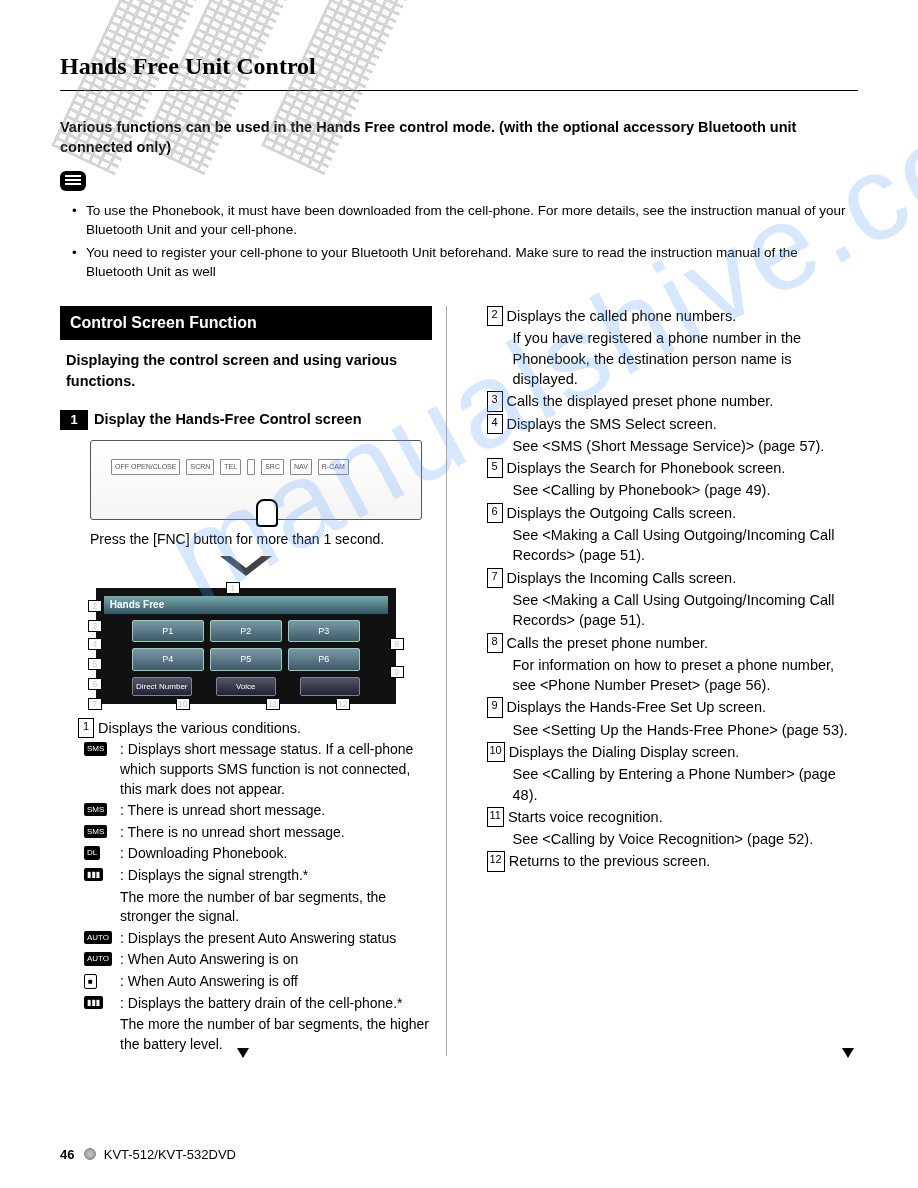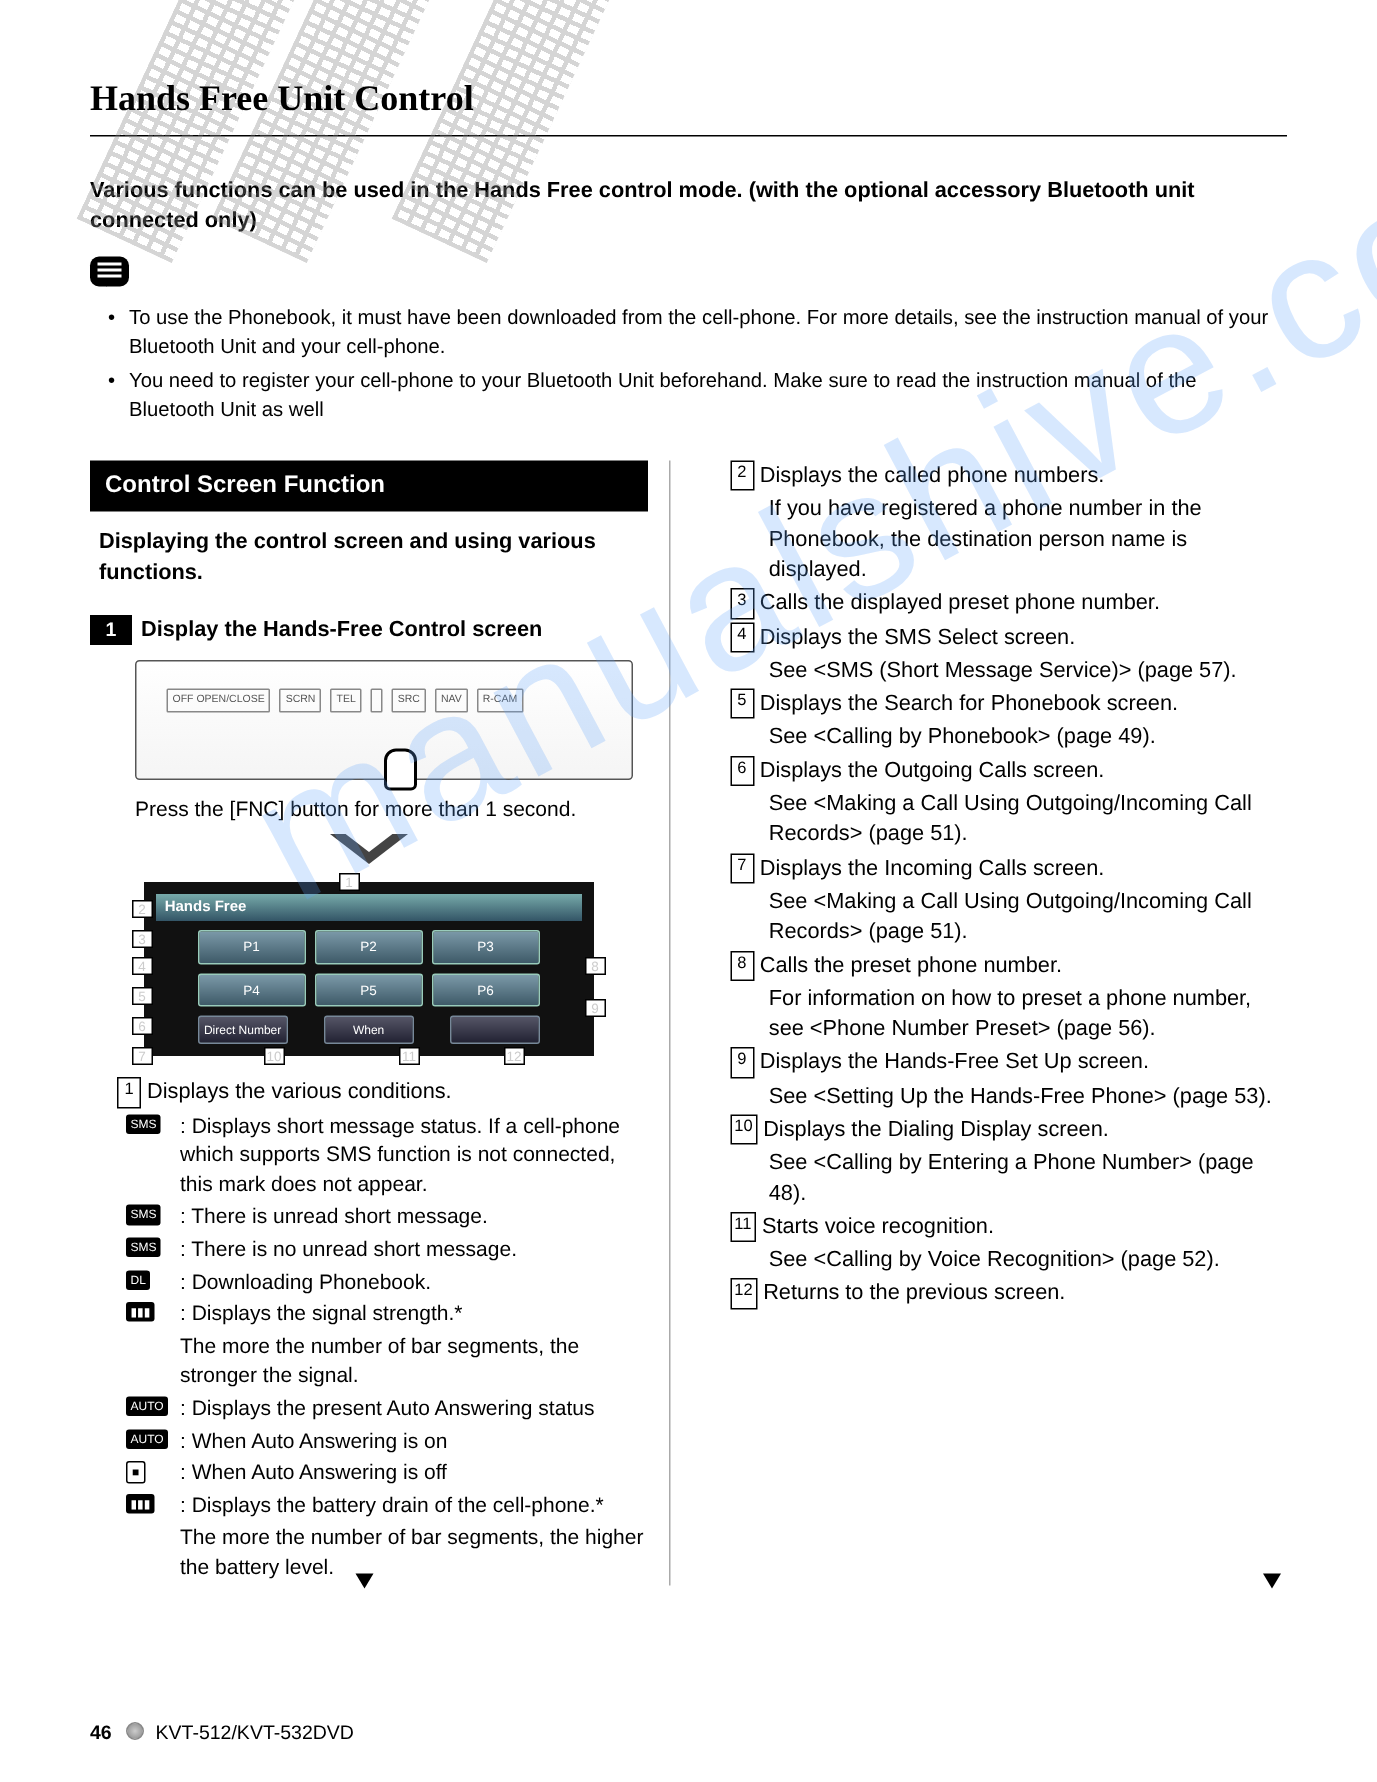--- a/index.html
+++ b/index.html
@@ -352,21 +352,21 @@
       <div class="presets">
         <div>P1</div>
         <div>P2</div>
         <div>P3</div>
         <div>P4</div>
         <div>P5</div>
         <div>P6</div>
       </div>
       <div class="bottom">
         <div>Direct Number</div>
-        <div>When</div>
+        <div>Voice</div>
         <div></div>
       </div>
     </div>
 
     <div class="desc-list">
       <div class="desc-item">
         <span class="numbox">1</span>
         <span class="txt">Displays the various conditions.</span>
       </div>
       <div id="subs">

